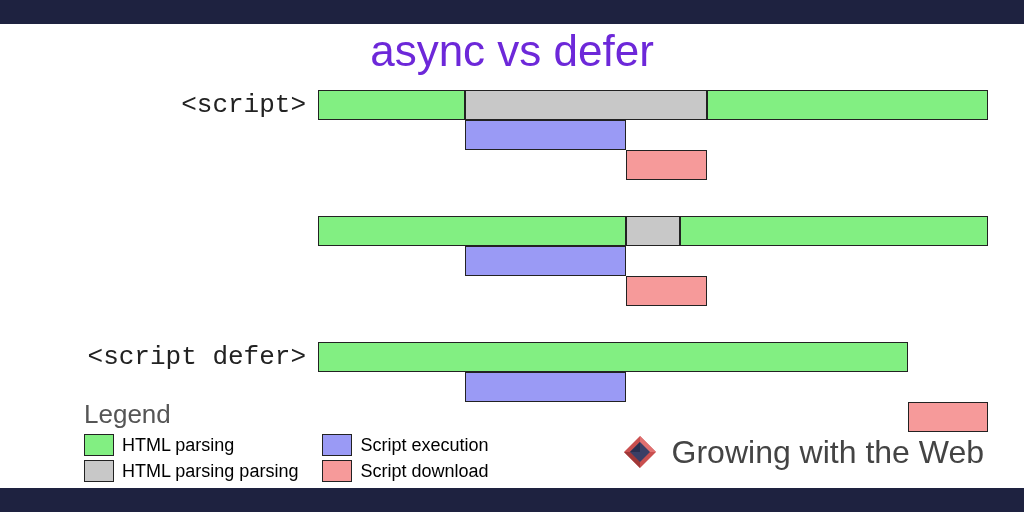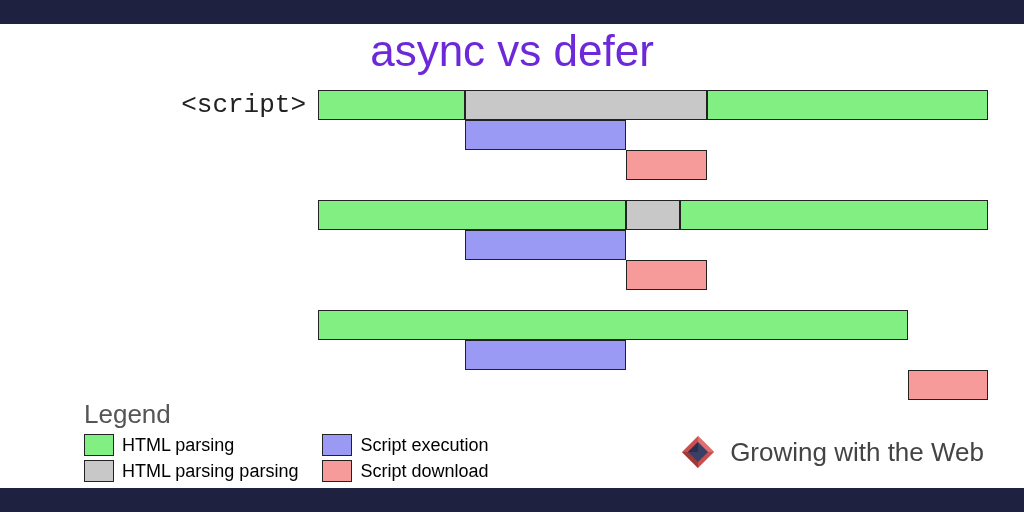--- a/index.html
+++ b/index.html
@@ -27,21 +27,21 @@
     font-size: 44px;
     font-weight: 300;
     color: #6d28d9;
   }
   .timeline-area {
     position: absolute;
     top: 90px;
     left: 0;
     right: 0;
   }
-  .row-group { position: relative; height: 110px; }
+  .row-group { position: relative; height: 126px; }
   .row-group.short { height: 100px; }
   .row-label {
     position: absolute;
     right: 718px;
     top: 0;
     font-family: 'Courier New', monospace;
     font-size: 26px;
     color: #222;
   }
   .tl {
@@ -84,21 +84,21 @@
     width: 30px; height: 22px;
     border: 1px solid #222;
   }
   .attribution {
     position: absolute;
     right: 40px;
     bottom: 38px;
     display: flex;
     align-items: center;
     gap: 10px;
-    font-size: 26px;
+    font-size: 32px;
     font-weight: 300;
     color: #444;
   }
   .logo { width: 44px; height: 44px; }
 </style>
 </head>
 <body>
 
 <div class="bar-top"></div>
 <div class="bar-bottom"></div>
@@ -142,20 +142,21 @@
       </div>
     </div>
     <div class="tl" style="top:60px;">
       <div class="track">
         <div class="seg c-exec" style="left:46%; width:12%;"></div>
       </div>
     </div>
   </div>
 
   <div class="row-group short">
+    <div class="row-label">&lt;script defer&gt;</div>
     <div class="tl" style="top:0;">
       <div class="track">
         <div class="seg c-parse" style="left:0%; width:88%;"></div>
       </div>
     </div>
     <div class="tl" style="top:30px;">
       <div class="track">
         <div class="seg c-download" style="left:22%; width:24%;"></div>
       </div>
     </div>

